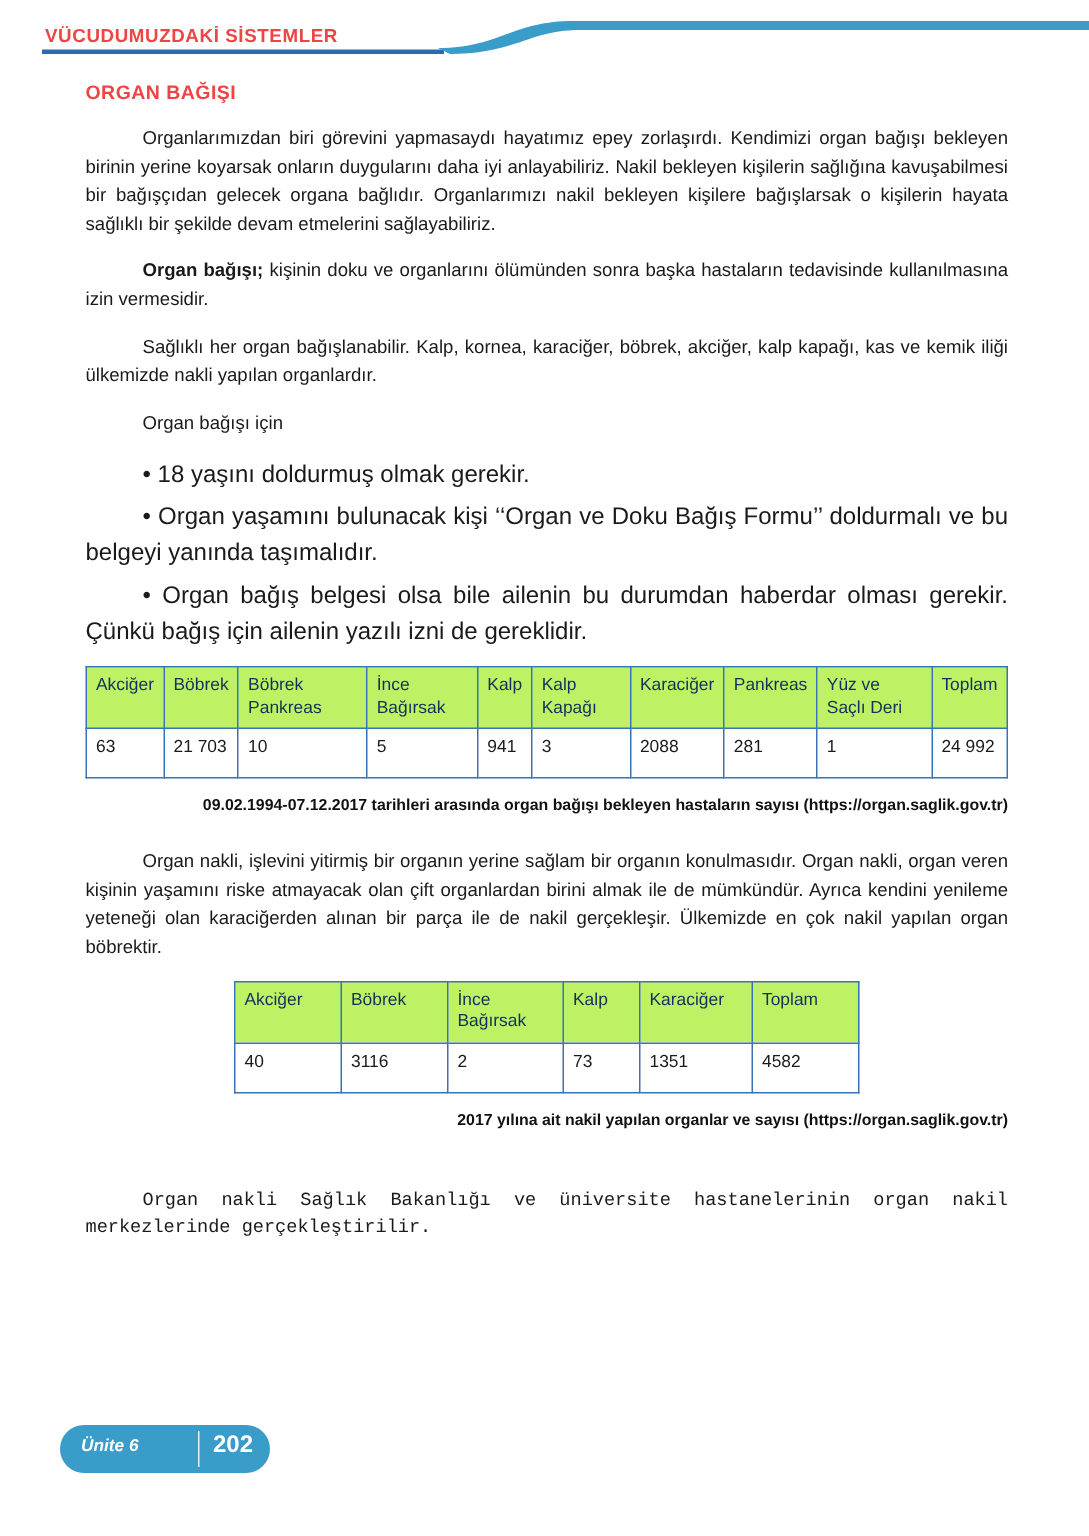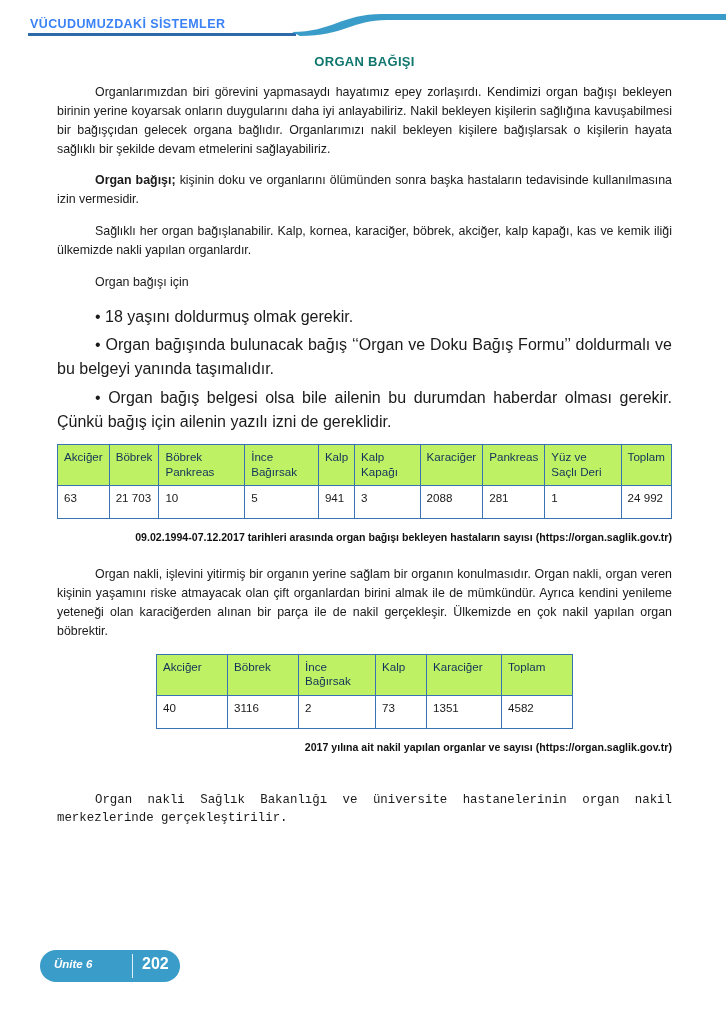--- a/index.html
+++ b/index.html
@@ -31,43 +31,43 @@
     width: 268px;
     height: 3px;
     background: #2e6aa8;
   }
   .header-title {
     position: absolute;
     left: 30px;
     top: 17px;
     font-size: 12.5px;
     font-weight: bold;
-    color: #3b82f6;
+    color: #ef4444;
     letter-spacing: 0.4px;
   }
   .header-swoosh {
     position: absolute;
     left: 292px;
     top: 10px;
     width: 434px;
     height: 26px;
   }
 
   
   .content {
     position: absolute;
     left: 57px;
     top: 54px;
     width: 615px;
   }
   .doc-title {
-    text-align: center;
+    text-align: left;
     font-size: 13px;
     font-weight: bold;
-    color: #0f766e;
+    color: #ef4444;
     margin: 0 0 14px 0;
     letter-spacing: 0.3px;
   }
   p.body-text {
     font-size: 12.4px;
     line-height: 1.52;
     margin: 0 0 13px 0;
     text-align: justify;
     text-indent: 38px;
   }
@@ -186,21 +186,21 @@
 
   <p class="body-text">Organlarımızdan biri görevini yapmasaydı hayatımız epey zorlaşırdı. Kendimizi organ bağışı bekleyen birinin yerine koyarsak onların duygularını daha iyi anlayabiliriz. Nakil bekleyen kişilerin sağlığına kavuşabilmesi bir bağışçıdan gelecek organa bağlıdır. Organlarımızı nakil bekleyen kişilere bağışlarsak o kişilerin hayata sağlıklı bir şekilde devam etmelerini sağlayabiliriz.</p>
 
   <p class="body-text"><span class="lead-bold">Organ bağışı;</span><span> kişinin doku ve organlarını ölümünden sonra başka hastaların tedavisinde kullanılmasına izin vermesidir.</span></p>
 
   <p class="body-text">Sağlıklı her organ bağışlanabilir. Kalp, kornea, karaciğer, böbrek, akciğer, kalp kapağı, kas ve kemik iliği ülkemizde nakli yapılan organlardır.</p>
 
   <p class="body-text tight">Organ bağışı için</p>
 
   <p class="bullet">• 18 yaşını doldurmuş olmak gerekir.</p>
-  <p class="bullet">• Organ bağışında bulunacak bağış ‘‘Organ ve Doku Bağış Formu’’ doldurmalı ve bu belgeyi yanında taşımalıdır.</p>
+  <p class="bullet">• Organ yaşamını bulunacak kişi ‘‘Organ ve Doku Bağış Formu’’ doldurmalı ve bu belgeyi yanında taşımalıdır.</p>
   <p class="bullet">• Organ bağış belgesi olsa bile ailenin bu durumdan haberdar olması gerekir. Çünkü bağış için ailenin yazılı izni de gereklidir.</p>
 
   <div class="table-wrap-1">
     <table class="data-table">
       <thead>
         <tr>
           <th>Akciğer</th>
           <th>Böbrek</th>
           <th>Böbrek Pankreas</th>
           <th>İnce Bağırsak</th>

